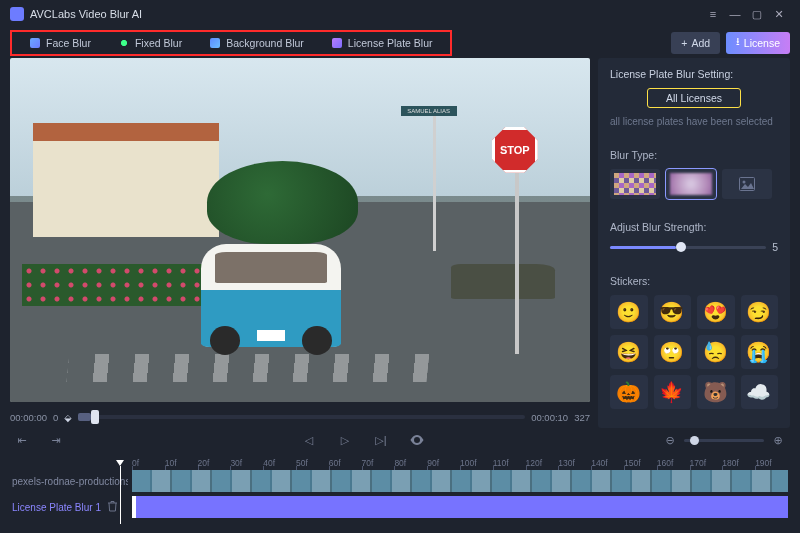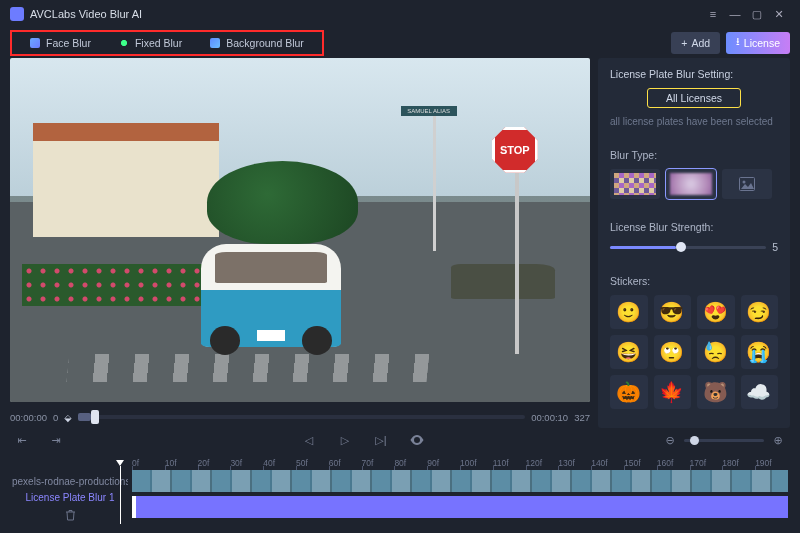--- a/index.html
+++ b/index.html
@@ -167,21 +167,21 @@
   .zoom-knob{position:absolute;left:6px;top:-3px;width:9px;height:9px;border-radius:50%;background:#cfd6e6;}
   
   .timeline {
     height: 78px; padding:0 12px 6px;
   }
   .ruler{display:flex;height:16px;align-items:flex-end;gap:0;position:relative;margin-left:120px;}
   .ruler .tick{flex:1;font-size:8.5px;color:#6c748a;position:relative;text-align:left;}
   .ruler .tick::before{content:"";position:absolute;left:0;bottom:-3px;width:1px;height:5px;background:#4b536a;}
   .tl-row{display:flex;align-items:center;height:26px;gap:4px;}
   .tl-label{width:116px;font-size:10px;color:#8088a0;overflow:hidden;text-overflow:ellipsis;white-space:nowrap;display:flex;align-items:center;gap:6px;}
-  .tl-label.purple{color:#8b86ff;flex-direction:column;}
+  .tl-label.purple{color:#8b86ff;}
   .tl-track{flex:1;height:22px;border-radius:2px;position:relative;background:#2b3244;}
   .thumbs{position:absolute;inset:0;background:repeating-linear-gradient(90deg,#5c8da5 0 18px,#4a7990 18px 20px,#7a9fb3 20px 38px,#4a6f80 38px 40px);}
   .blur-bar{position:absolute;inset:0;left:4px;right:0;background:#7773ff;}
   .blur-handle{position:absolute;left:0;top:0;bottom:0;width:4px;background:#fff;}
   .playhead{position:absolute;left:120px;top:14px;bottom:6px;width:1px;background:#fff;}
   .playhead::before{content:"";position:absolute;top:-6px;left:-4px;border:4px solid transparent;border-top:6px solid #fff;}
   .trash-ico{color:#6a7288;cursor:pointer;}
 </style>
 </head>
 <body>
@@ -202,20 +202,24 @@
       <span class="dot dot-face"></span>
       <span>Face Blur</span>
     </div>
     <div class="blur-tab">
       <span class="dot dot-fixed"></span>
       <span>Fixed Blur</span>
     </div>
     <div class="blur-tab">
       <span class="dot dot-bg"></span>
       <span>Background Blur</span>
+    </div>
+    <div class="blur-tab">
+      <span class="dot dot-lp"></span>
+      <span>License Plate Blur</span>
     </div>
   </div>
   <div class="spacer"></div>
   <div class="btn">
     <span>+</span>
     <span>Add</span>
   </div>
   <div class="btn export">
     <span>⭳</span>
     <span>License</span>
@@ -265,21 +269,21 @@
       <div class="bt mosaic"></div>
       <div class="bt gauss selected"></div>
       <div class="bt img-ico">
         <svg width="16" height="14" viewBox="0 0 16 14">
             <rect x="0.5" y="0.5" width="15" height="13" rx="1" fill="none" stroke="#6a7490"></rect>
             <circle cx="5" cy="5" r="1.5" fill="#6a7490"></circle>
             <path d="M2 12 L6 7 L9 10 L12 6 L15 12 Z" fill="#6a7490"></path>
           </svg>
       </div>
     </div>
-    <div class="section-label">License Blur Strength:</div>
+    <div class="section-label">Adjust Blur Strength:</div>
     <div class="slider-row">
       <div class="slider">
         <div class="slider-fill"></div>
         <div class="slider-knob"></div>
       </div>
       <span>5</span>
     </div>
     <div class="section-label">Stickers:</div>
     <div class="stickers">
       <div class="sticker">🙂</div>

